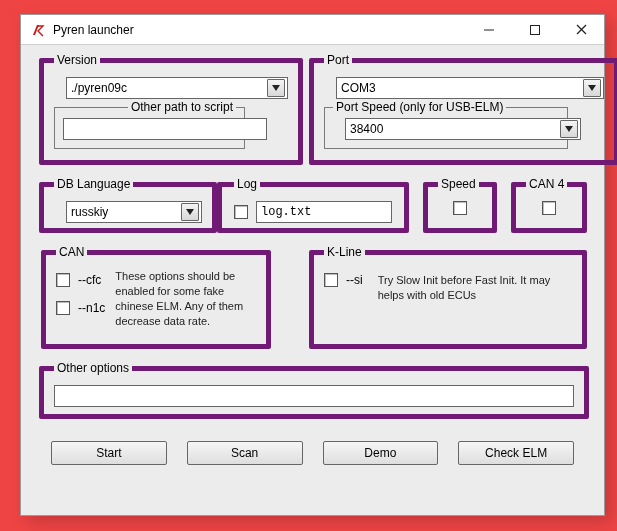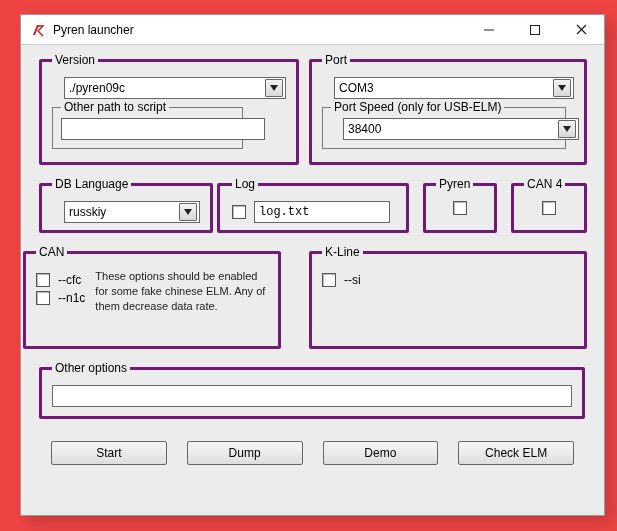--- a/index.html
+++ b/index.html
@@ -49,21 +49,21 @@
     width: 46px; height: 30px;
     display: flex; align-items: center; justify-content: center;
     font-size: 14px;
   }
   .winbtn svg { display:block; }
   .client {
     position: relative;
     padding: 12px 18px 16px 18px;
   }
   fieldset.grp {
-    border: 3px solid #701a75;
+    border: 5px solid #701a75;
     border-radius: 2px;
     margin: 0;
     padding: 10px 10px 10px 10px;
     position: absolute;
   }
   fieldset.grp > legend {
     font-size: 12px;
     padding: 0 3px;
   }
   .combo, .textin {
@@ -166,33 +166,33 @@
       <fieldset class="grp" style="left:18px; top:8px; width:258px; height:112px;">
         <legend>Version</legend>
         <div class="combo" style="width:222px;">
           <span class="cval">./pyren09c</span>
           <span class="carrow">
             <svg width="8" height="6">
                 <polygon points="0,0 8,0 4,6" fill="#222"></polygon>
               </svg>
           </span>
         </div>
-        <div class="subgrp" style="width:191px;">
+        <div class="subgrp" style="width:191px;text-align:right;">
           <span class="lbl">Other path to script</span>
           <div class="body">
             <div class="textin" style="width:204px;">
               <span></span>
             </div>
           </div>
         </div>
       </fieldset>
 
       <fieldset class="grp" style="left:288px; top:8px; width:278px; height:112px;">
         <legend>Port</legend>
-        <div class="combo" style="width:240px;">
+        <div class="combo" style="width:268px;">
           <span class="cval">COM3</span>
           <span class="carrow">
             <svg width="8" height="6">
                 <polygon points="0,0 8,0 4,6" fill="#222"></polygon>
               </svg>
           </span>
         </div>
         <div class="subgrp" style="width:244px;">
           <span class="lbl">Port Speed (only for USB-ELM)</span>
           <div class="body">
@@ -224,73 +224,74 @@
         <legend>Log</legend>
         <div class="row">
           <span class="chk"></span>
           <div class="textin mono" style="width:136px;">
             <span>log.txt</span>
           </div>
         </div>
       </fieldset>
 
       <fieldset class="grp" style="left:402px; top:132px; width:74px; height:56px;">
-        <legend>Pyren</legend>
+        <legend>Speed</legend>
         <div class="row" style="justify-content:center;">
           <span class="chk"></span>
         </div>
       </fieldset>
 
       <fieldset class="grp" style="left:490px; top:132px; width:76px; height:56px;">
         <legend>CAN 4</legend>
         <div class="row" style="justify-content:center;">
           <span class="chk"></span>
         </div>
       </fieldset>
 
-      <fieldset class="grp" style="left:2px; top:200px; width:258px; height:104px;">
+      <fieldset class="grp" style="left:20px; top:200px; width:230px; height:104px;">
         <legend>CAN</legend>
         <div style="display:flex; gap:10px; align-items:flex-start;">
-          <div style="display:flex; flex-direction:column; gap:4px; margin-top:4px;">
+          <div style="display:flex; flex-direction:column; gap:14px; margin-top:4px;">
             <div class="row">
               <span class="chk"></span>
               <span>--cfc</span>
             </div>
             <div class="row">
               <span class="chk"></span>
               <span>--n1c</span>
             </div>
           </div>
           <div class="hint" style="flex:1;">These options should be enabled for some fake chinese ELM. Any of them decrease data rate.</div>
         </div>
       </fieldset>
 
       <fieldset class="grp" style="left:288px; top:200px; width:278px; height:104px;">
         <legend>K-Line</legend>
         <div style="display:flex; gap:15px; align-items:flex-start; margin-top:4px;">
           <div class="row">
             <span class="chk"></span>
             <span>--si</span>
           </div>
+          <div class="hint" style="flex:1;">Try Slow Init before Fast Init. It may helps with old ECUs</div>
         </div>
       </fieldset>
 
       <fieldset class="grp" style="left:18px; top:316px; width:468px; height:58px;">
         <legend>Other options</legend>
         <div class="textin" style="width:520px;">
           <span></span>
         </div>
       </fieldset>
 
       <div class="btnrow" style="left:30px; right:30px; bottom:-70px; top:396px; height:26px;">
         <div class="btn">
             <span>Start</span>
           </div>
         <div class="btn">
-            <span>Dump</span>
+            <span>Scan</span>
           </div>
         <div class="btn">
             <span>Demo</span>
           </div>
         <div class="btn">
             <span>Check ELM</span>
           </div>
       </div>
 
     </div>

